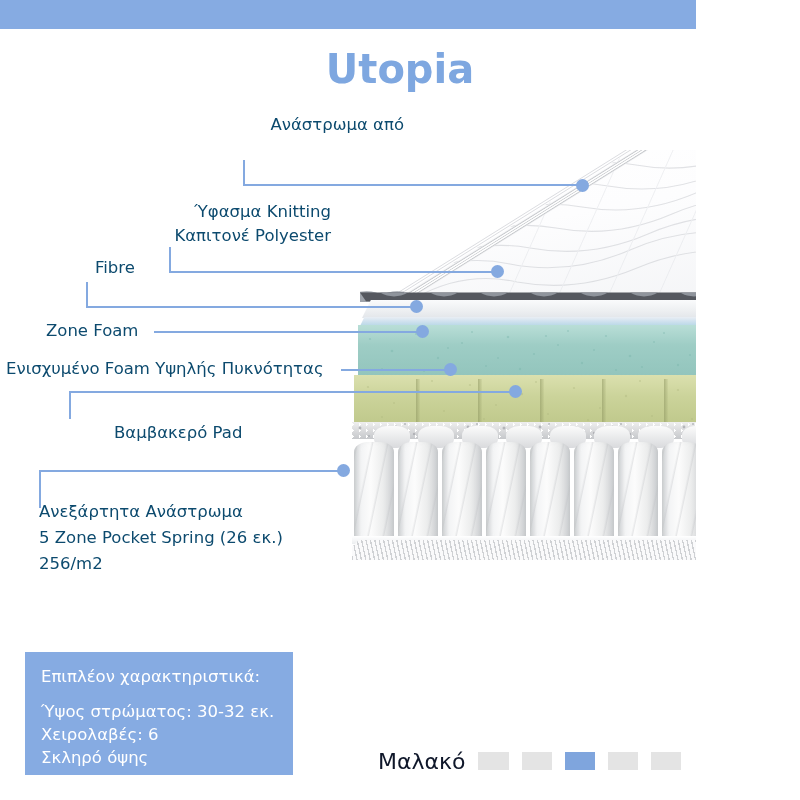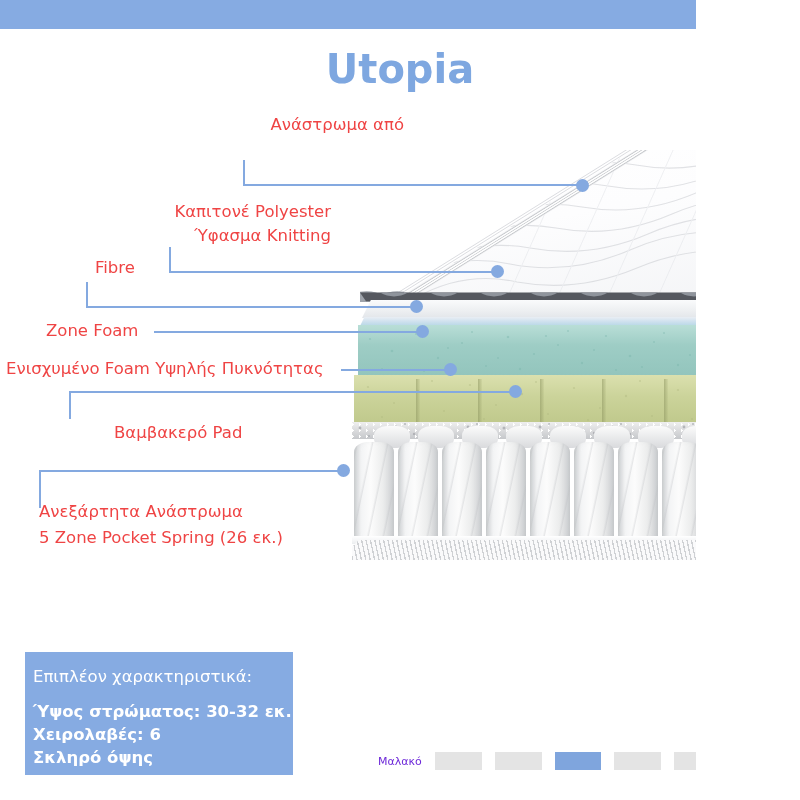--- a/index.html
+++ b/index.html
@@ -22,21 +22,21 @@
     font-size:40px;font-weight:bold;
     color:#7ea7e0;
     letter-spacing:0px;
     font-family:"DejaVu Sans","Liberation Sans",sans-serif;
   }
 
   
   .lbl{
     position:absolute;
     font-size:16.5px;
-    color:#ef4444;
+    color:#0c4a6e;
     line-height:24px;
     white-space:nowrap;
     font-family:"DejaVu Sans","Liberation Sans",sans-serif;
   }
   .lbl.r{text-align:right;}
 
   
   .ln{position:absolute;background:#84a9e0;}
   .lnh{height:2.4px;}
   .lnv{width:2.4px;}
@@ -136,31 +136,31 @@
     position:absolute;left:0px;top:386px;width:452px;height:8px;
     background:linear-gradient(180deg,#ffffff,#eceef0);
   }
 
   
   .infobox{
     position:absolute;left:25px;top:652px;width:268px;height:123px;
     background:#86abe2;
     color:#ffffff;
     box-sizing:border-box;
-    padding:14px 0 0 8px;
+    padding:14px 0 0 16px;
   }
   .infobox .ititle{font-size:16.5px;line-height:22px;margin-bottom:12px;}
-  .infobox .irow{font-size:16.5px;line-height:23px;font-weight:bold;}
+  .infobox .irow{font-size:16.5px;line-height:23px;}
 
   
   .firm{
     position:absolute;left:378px;top:746px;width:400px;height:30px;
     display:flex;align-items:center;gap:0px;
   }
-  .firm .ftxt{font-size:11px;color:#6d28d9;white-space:nowrap;}
+  .firm .ftxt{font-size:22px;color:#0f172a;white-space:nowrap;}
   .seg{width:52px;height:18px;background:#e4e4e4;margin-left:13px;}
   .seg.on{background:#7fa5dd;}
   .firm .ftxt.right{margin-left:16px;}
 </style>
 </head>
 <body>
 
 <div id="stage">
 
   <div class="topbar"></div>
@@ -393,22 +393,22 @@
   </div>
 
   <div class="lbl r" style="left:0px;top:113px;width:404px;">
     <div>Ανάστρωμα από</div>
   </div>
   <div class="ln lnv" style="left:243px;top:160px;height:26px;"></div>
   <div class="ln lnh" style="left:243px;top:184px;width:340px;"></div>
   <div class="dot" style="left:576px;top:179px;"></div>
 
   <div class="lbl r" style="left:0px;top:200px;width:331px;">
+    <div>Ύφασμα Knitting</div>
     <div>Καπιτονέ Polyester</div>
-    <div>Ύφασμα Knitting</div>
   </div>
   <div class="ln lnv" style="left:169px;top:247px;height:26px;"></div>
   <div class="ln lnh" style="left:169px;top:271px;width:329px;"></div>
   <div class="dot" style="left:491px;top:265px;"></div>
 
   <div class="lbl" style="left:95px;top:256px;">Fibre</div>
   <div class="ln lnv" style="left:86px;top:282px;height:26px;"></div>
   <div class="ln lnh" style="left:86px;top:306px;width:330px;"></div>
   <div class="dot" style="left:410px;top:300px;"></div>
 
@@ -424,20 +424,21 @@
   <div class="ln lnh" style="left:69px;top:391px;width:452px;"></div>
   <div class="dot" style="left:509px;top:385px;"></div>
   <div class="lbl" style="left:66px;top:421px;margin-left:48px;">Βαμβακερό Pad</div>
 
   <div class="ln lnv" style="left:39px;top:472px;height:36px;"></div>
   <div class="ln lnh" style="left:39px;top:470px;width:308px;"></div>
   <div class="dot" style="left:337px;top:464px;"></div>
   <div class="lbl" style="left:39px;top:499px;line-height:26px;">
     <div>Ανεξάρτητα Ανάστρωμα</div>
     <div>5 Zone Pocket Spring (26 εκ.)</div>
+    <div>256/m2</div>
   </div>
 
   <div class="infobox">
     <div class="ititle">Επιπλέον χαρακτηριστικά:</div>
     <div class="irow">Ύψος στρώματος: 30-32 εκ.</div>
     <div class="irow">Χειρολαβές: 6</div>
     <div class="irow">Σκληρό όψης</div>
   </div>
 
   <div class="firm">

